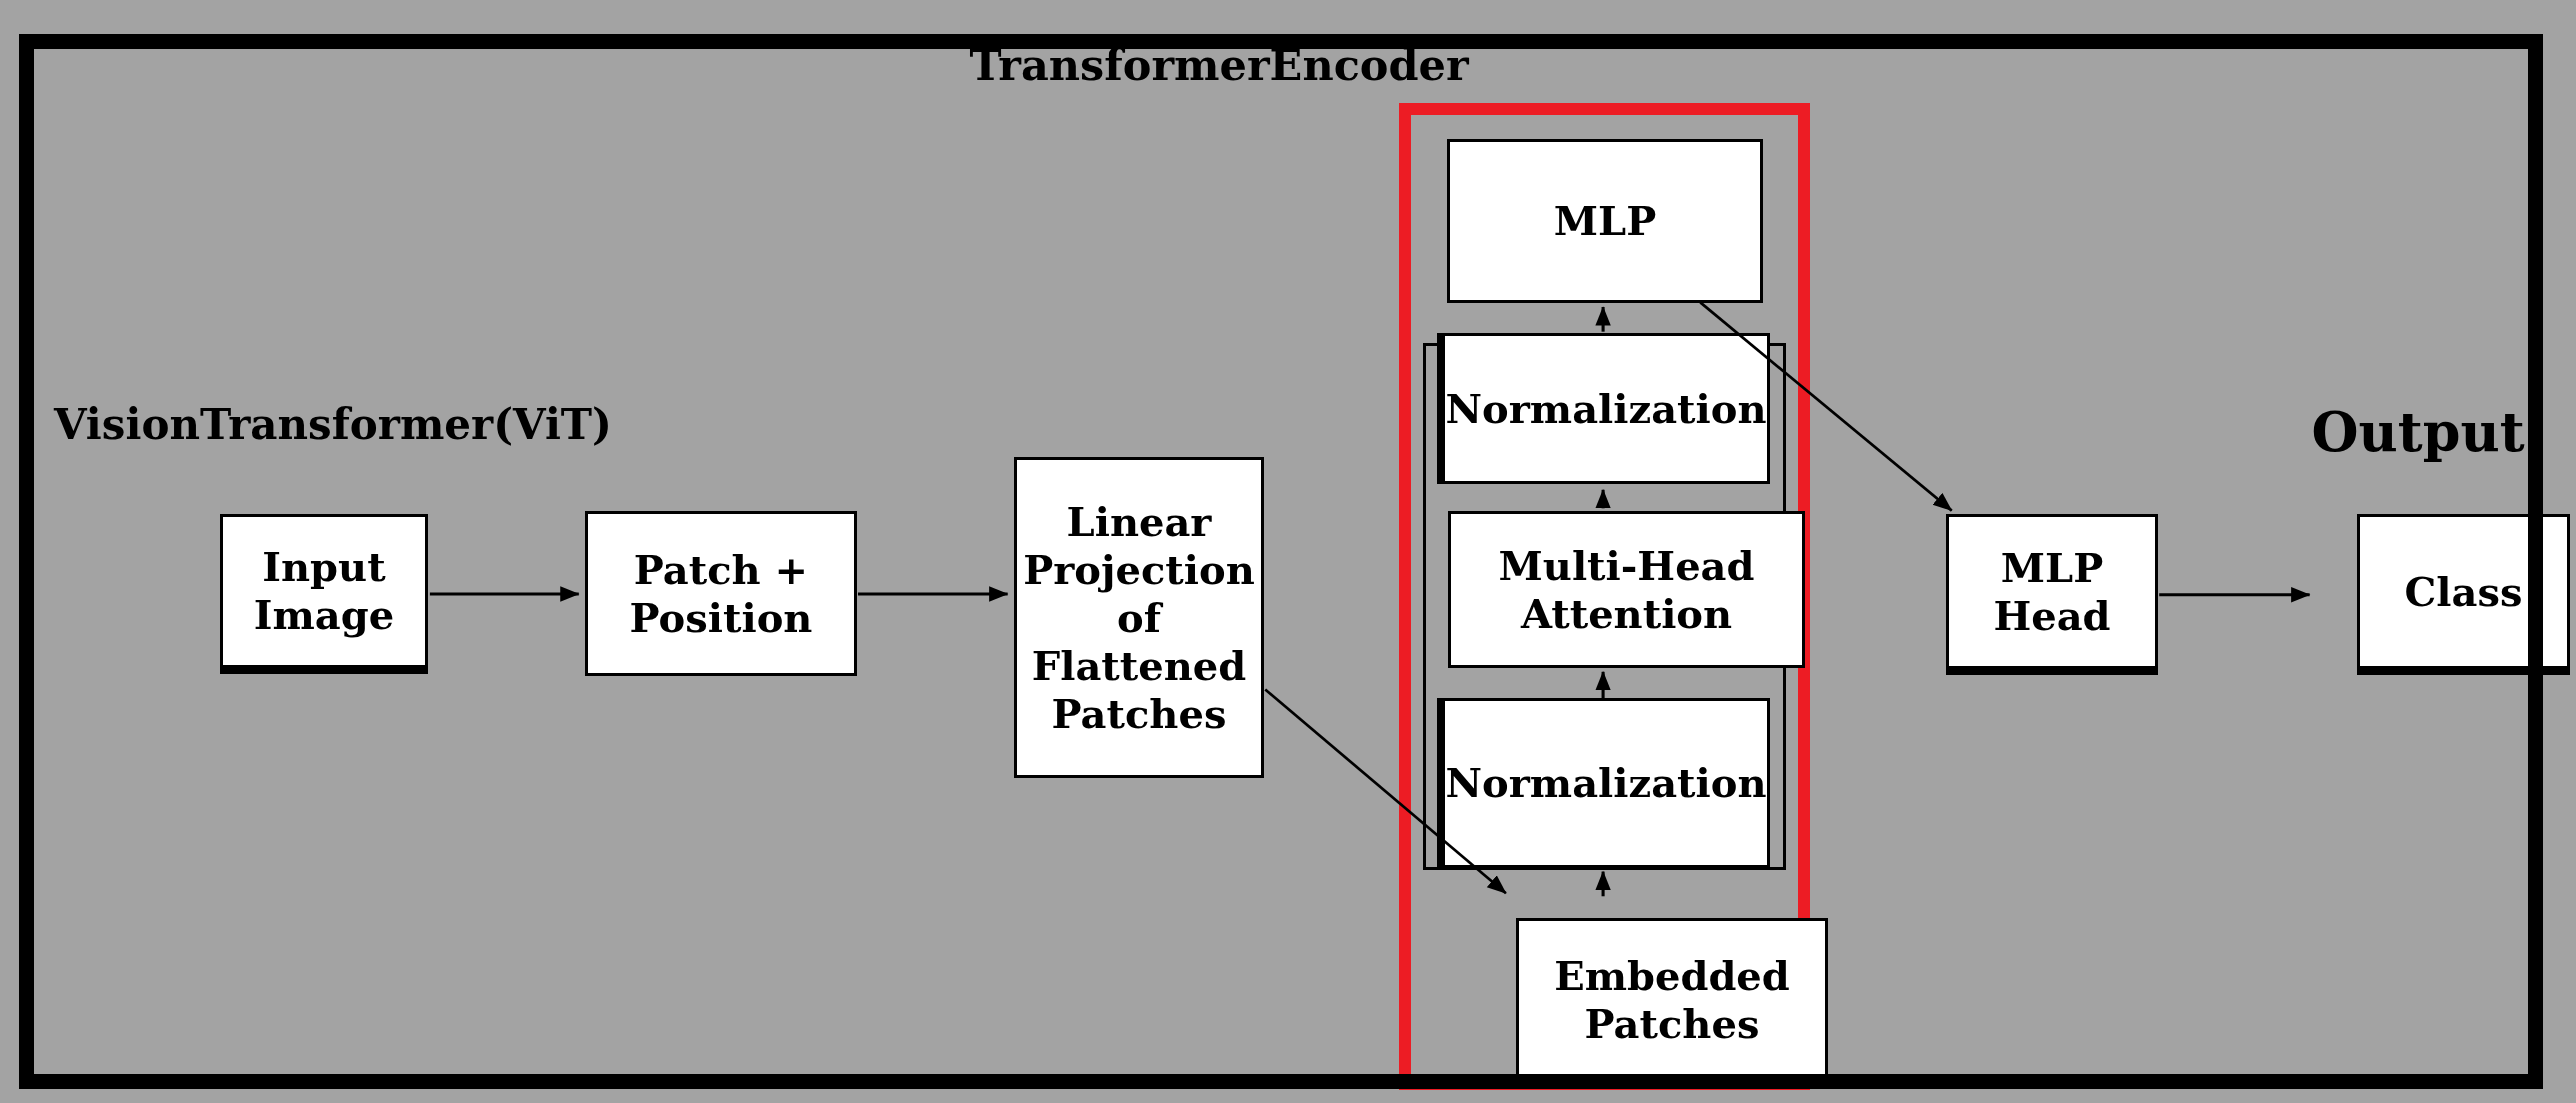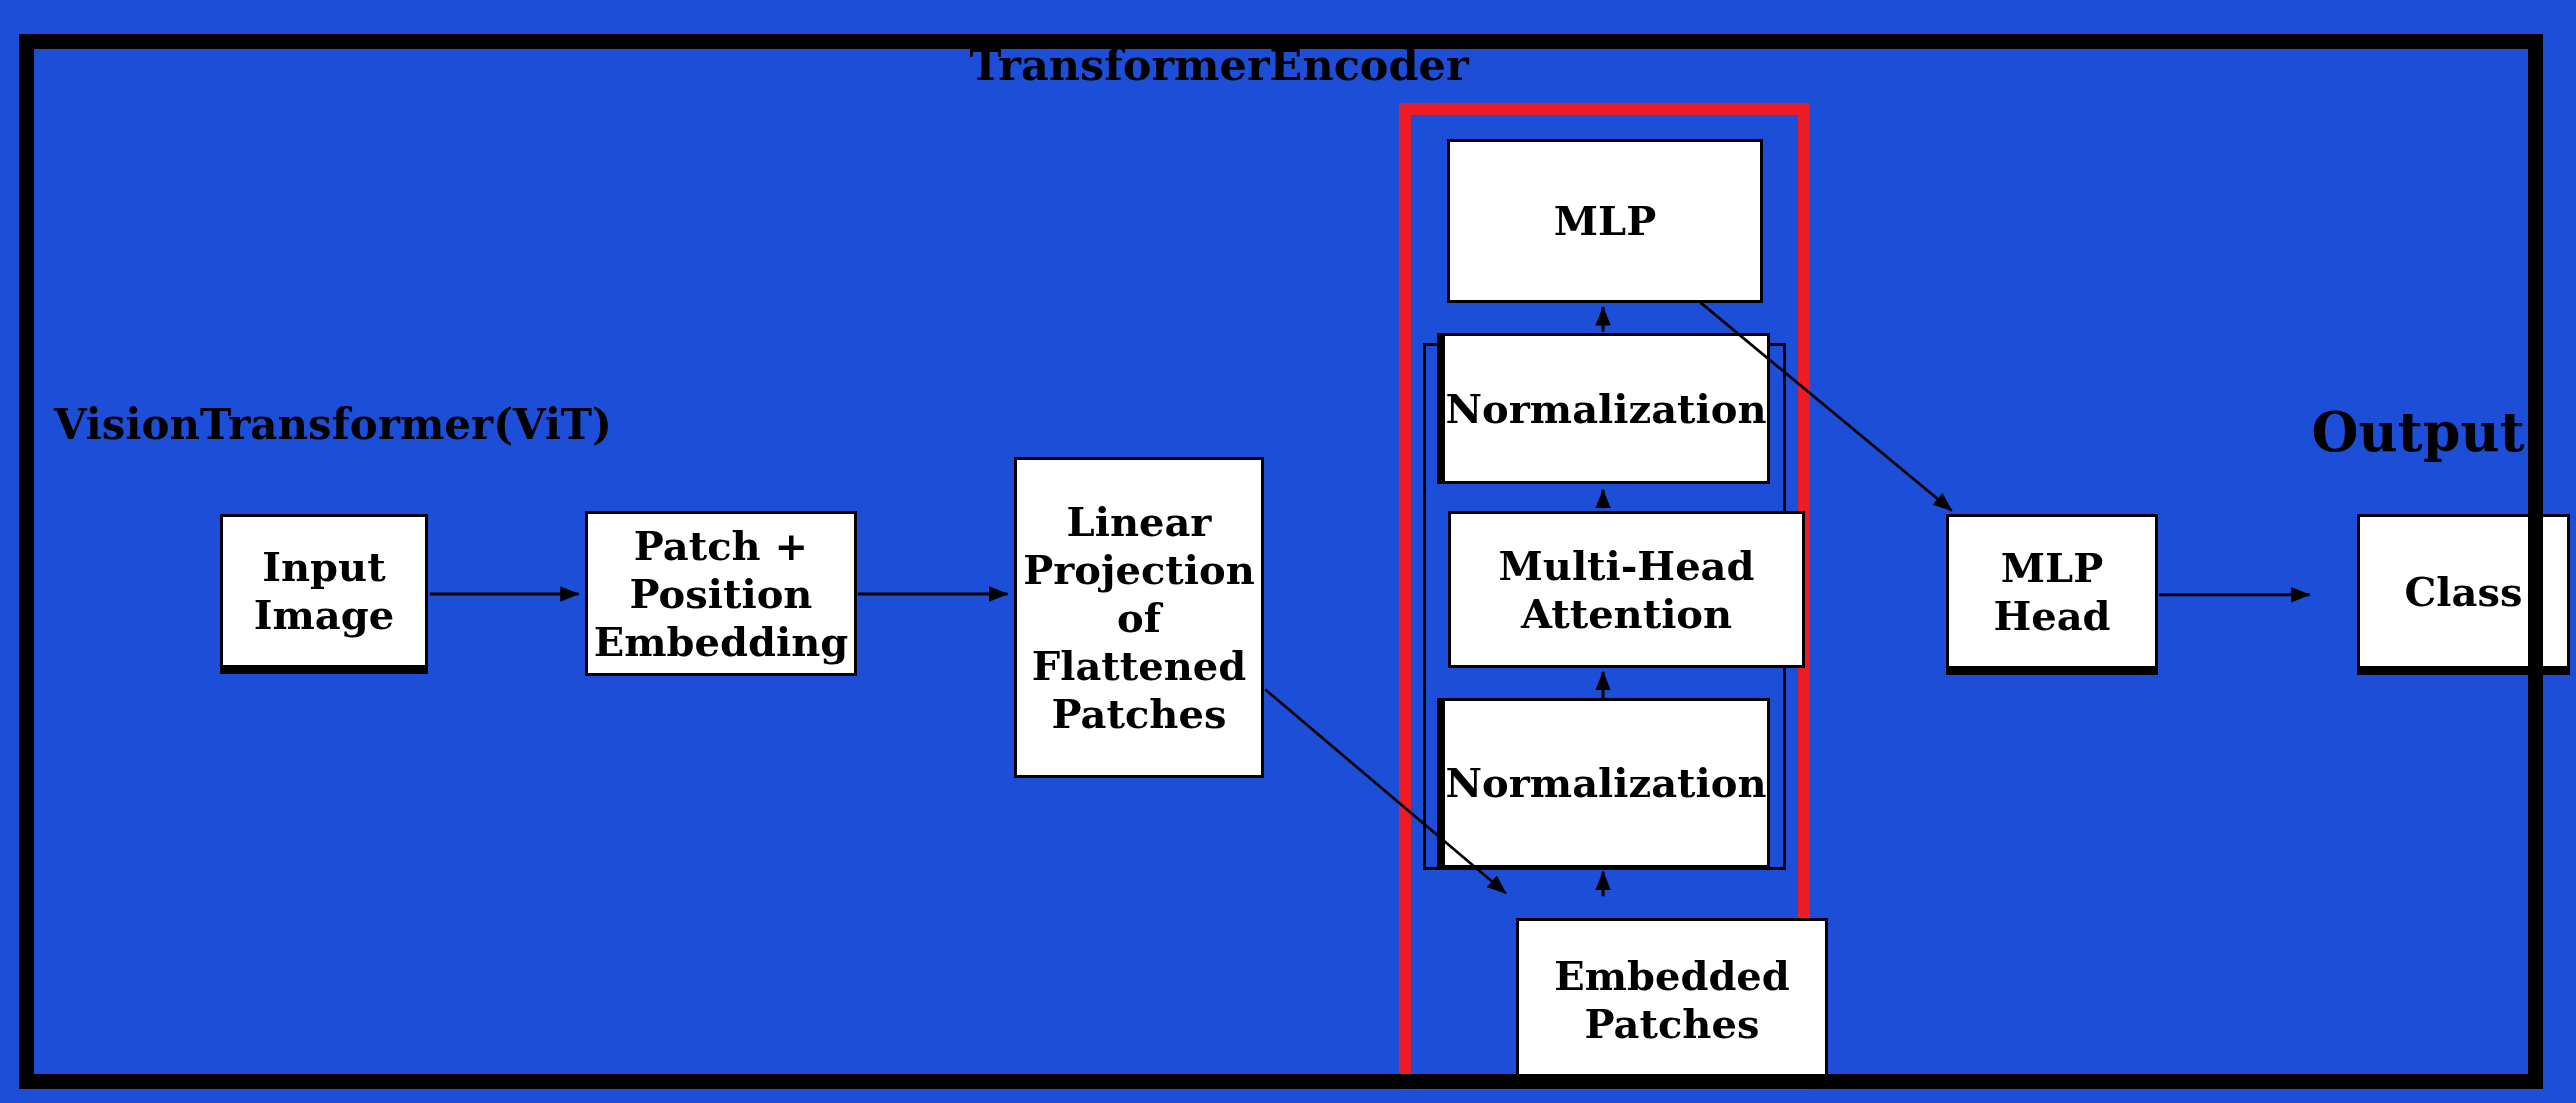--- a/index.html
+++ b/index.html
@@ -1,19 +1,19 @@
 <!DOCTYPE html>
 <html style="font-size:12.3px"><head>
 <meta charset="utf-8">
 <style>
   html,body{margin:0;padding:0;background:#ffffff;}
   #canvas{
     position:relative;
     width:2576px;height:1103px;
-    background:#1d4ed8;
+    background:#a3a3a3;
     font-family:"DejaVu Serif","Liberation Serif",serif;
     overflow:hidden;
   }
   
   #frame{
     position:absolute;left:19px;top:34px;width:2524px;height:1055px;
     border:15.4px solid #000;box-sizing:border-box;z-index:6;pointer-events:none;
   }
   
   #red-box{
@@ -55,21 +55,20 @@
   <div class="free-label" id="output-label">Output</div>
 
   <div class="node shadow-b" style="left:220px;top:514px;width:208px;height:160px;">
     <div>Input</div>
     <div>Image</div>
   </div>
 
   <div class="node" style="left:585px;top:511px;width:272px;height:165px;">
     <div>Patch +</div>
     <div>Position</div>
-    <div>Embedding</div>
   </div>
 
   <div class="node" style="left:1014px;top:457px;width:250px;height:321px;">
     <div>Linear</div>
     <div>Projection</div>
     <div>of</div>
     <div>Flattened</div>
     <div>Patches</div>
   </div>
 

